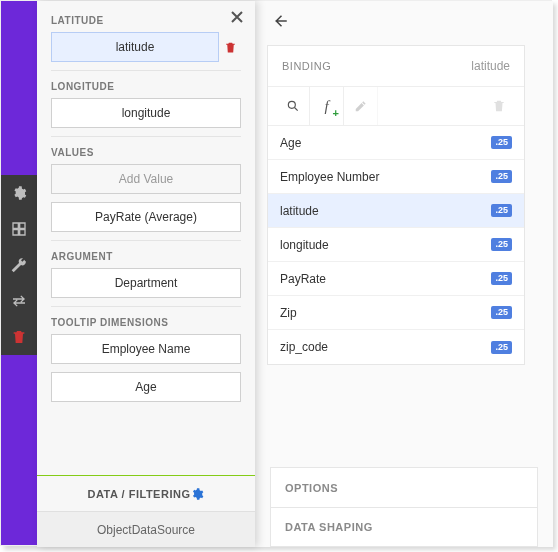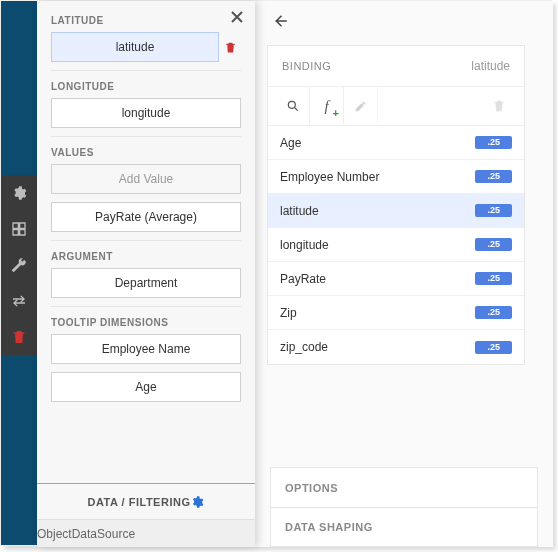--- a/index.html
+++ b/index.html
@@ -1,38 +1,38 @@
 <!DOCTYPE html>
 <html><head>
 <meta charset="utf-8">
 <style>
 *{box-sizing:border-box;margin:0;padding:0;font-family:"Segoe UI",Tahoma,Arial,sans-serif}
 body{background:#fff;width:558px;height:552px;overflow:hidden;position:relative}
-.stage{width:552px;height:546px;position:relative;background:#0c4a6e;border:1px solid #eee}
+.stage{width:552px;height:546px;position:relative;background:#6d28d9;border:1px solid #eee}
 .shadow-stage{position:absolute;left:4px;top:4px;width:552px;height:546px;background:rgba(0,0,0,.15);filter:blur(2px);z-index:0}
 .iconbar{position:absolute;left:0;top:174px;width:36px;background:#3a3a3a;display:flex;flex-direction:column;z-index:2}
 .iconbar .ic{width:36px;height:36px;display:flex;align-items:center;justify-content:center;color:#b8b8b8;cursor:pointer}
 .iconbar .ic svg{width:16px;height:16px;fill:#bdbdbd}
 .iconbar .ic.del svg{fill:#cc3333}
 .leftpanel{position:absolute;left:36px;top:0;width:218px;height:546px;background:#f7f7f7;box-shadow:3px 0 8px rgba(0,0,0,.15);z-index:3;display:flex;flex-direction:column}
 .leftpanel .scroll{flex:1;overflow:hidden;padding:10px 14px 0 14px}
 .lp-close{position:absolute;right:10px;top:8px;cursor:pointer;color:#555}
 .lp-close svg{width:16px;height:16px;stroke:#555;stroke-width:2;fill:none}
 .sec-label{font-size:10px;letter-spacing:.5px;color:#7a7a7a;text-transform:uppercase;margin:6px 0 6px 0;font-weight:600;border-top:1px solid #e4e4e4;padding-top:10px}
 .sec-label.first{border-top:none;padding-top:4px;margin-top:0}
 .pill{height:30px;border:1px solid #d0d0d0;background:#fff;display:flex;align-items:center;justify-content:center;font-size:12px;color:#333;margin-bottom:8px;cursor:pointer;position:relative}
 .pill.selected{background:#e8f0ff;border-color:#b7cdf5}
 .pill.add{color:#9a9a9a;background:#f7f7f7;}
 .pill-row{display:flex;align-items:center;margin-bottom:8px}
 .pill-row .pill{flex:1;margin-bottom:0}
 .pill-row .trash{width:22px;display:flex;align-items:center;justify-content:center;cursor:pointer}
 .pill-row .trash svg{width:13px;height:13px;fill:#cc3333}
 .datafilter{height:36px;border-top:1px solid #84cc16;display:flex;align-items:center;justify-content:center;font-size:11px;color:#555;font-weight:600;letter-spacing:.5px;background:#f7f7f7;cursor:pointer;}
 .datafilter svg{width:14px;height:14px;fill:#2b73d6}
-.datasource{height:28px;border-top:1px solid #e0e0e0;display:flex;align-items:center;justify-content:flex-start;font-size:12px;color:#666;background:#efefef;cursor:pointer}
+.datasource{height:36px;border-top:1px solid #e0e0e0;display:flex;align-items:center;justify-content:center;font-size:12px;color:#666;background:#efefef;cursor:pointer}
 .rightpanel{position:absolute;left:254px;top:0;width:298px;height:546px;background:#fafafa;z-index:1;padding:0;display:flex;flex-direction:column}
 .rp-top{height:44px;display:flex;align-items:center;padding:0 16px}
 .rp-back{cursor:pointer}
 .rp-back svg{width:18px;height:18px;stroke:#444;stroke-width:2;fill:none}
 .binding-card{margin:0 28px 10px 12px;background:#fff;border:1px solid #e6e6e6;display:flex;flex-direction:column}
 .binding-hdr{display:flex;align-items:center;height:40px;padding:0 14px;color:#8a8a8a;font-size:11px;letter-spacing:.5px}
 .binding-hdr .spacer{flex:1}
 .binding-hdr .val{color:#9a9a9a;font-size:12px;letter-spacing:0}
 .binding-tools{height:40px;border-top:1px solid #eee;border-bottom:1px solid #eee;display:flex;align-items:center;padding:0 8px}
 .tool{width:34px;height:38px;display:flex;align-items:center;justify-content:center;cursor:pointer;color:#777}
@@ -40,21 +40,21 @@
 .tool.sep{border-right:1px solid #eee}
 .tool svg{width:14px;height:14px}
 .tool.fx{font-family:Georgia,serif;font-style:italic;font-size:15px;color:#555;position:relative}
 .tool.fx .plus{position:absolute;right:4px;bottom:6px;color:#2e9c3c;font-size:11px;font-style:normal;font-weight:700}
 .tool.right{margin-left:auto}
 .field-list{display:flex;flex-direction:column}
 .field{height:34px;display:flex;align-items:center;padding:0 12px;font-size:12px;color:#333;border-bottom:1px solid #f0f0f0;cursor:pointer}
 .field:last-child{border-bottom:none}
 .field.selected{background:#e8f0ff}
 .field .nm{flex:1}
-.badge{font-size:9px;font-weight:600;color:#fff;background:#4f7fe0;border-radius:2px;padding:2px 12px;min-width:18px;text-align:center;line-height:1}
+.badge{font-size:9px;font-weight:600;color:#fff;background:#4f7fe0;border-radius:2px;padding:2px 4px;min-width:18px;text-align:center;line-height:1}
 .section-bar{margin:0 15px;height:40px;border:1px solid #e6e6e6;border-bottom:none;background:#fff;display:flex;align-items:center;padding:0 14px;font-size:11px;color:#8a8a8a;letter-spacing:.5px;font-weight:600;cursor:pointer}
 .section-bar.last{border-bottom:1px solid #e6e6e6}
 .mapbg{position:absolute;left:254px;top:0;right:0;bottom:0;z-index:0;opacity:.25}
 .mapbg svg{width:100%;height:100%}
 .field-scroll{flex:1;overflow:hidden}
 </style>
 </head>
 <body>
 
 <div class="shadow-stage"></div>

